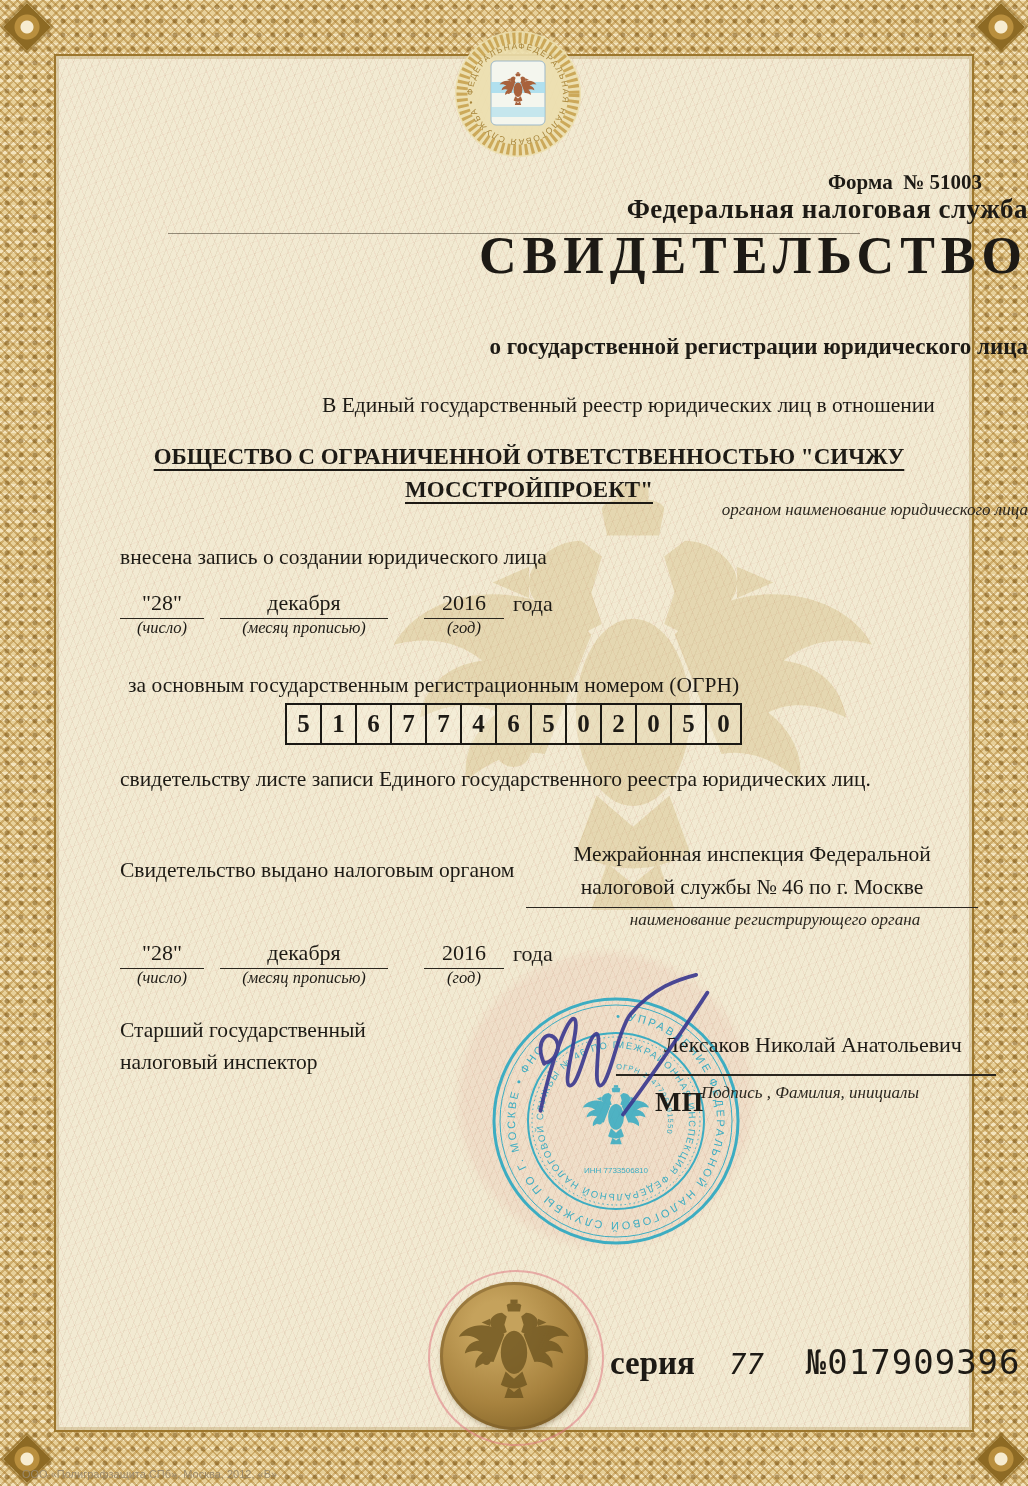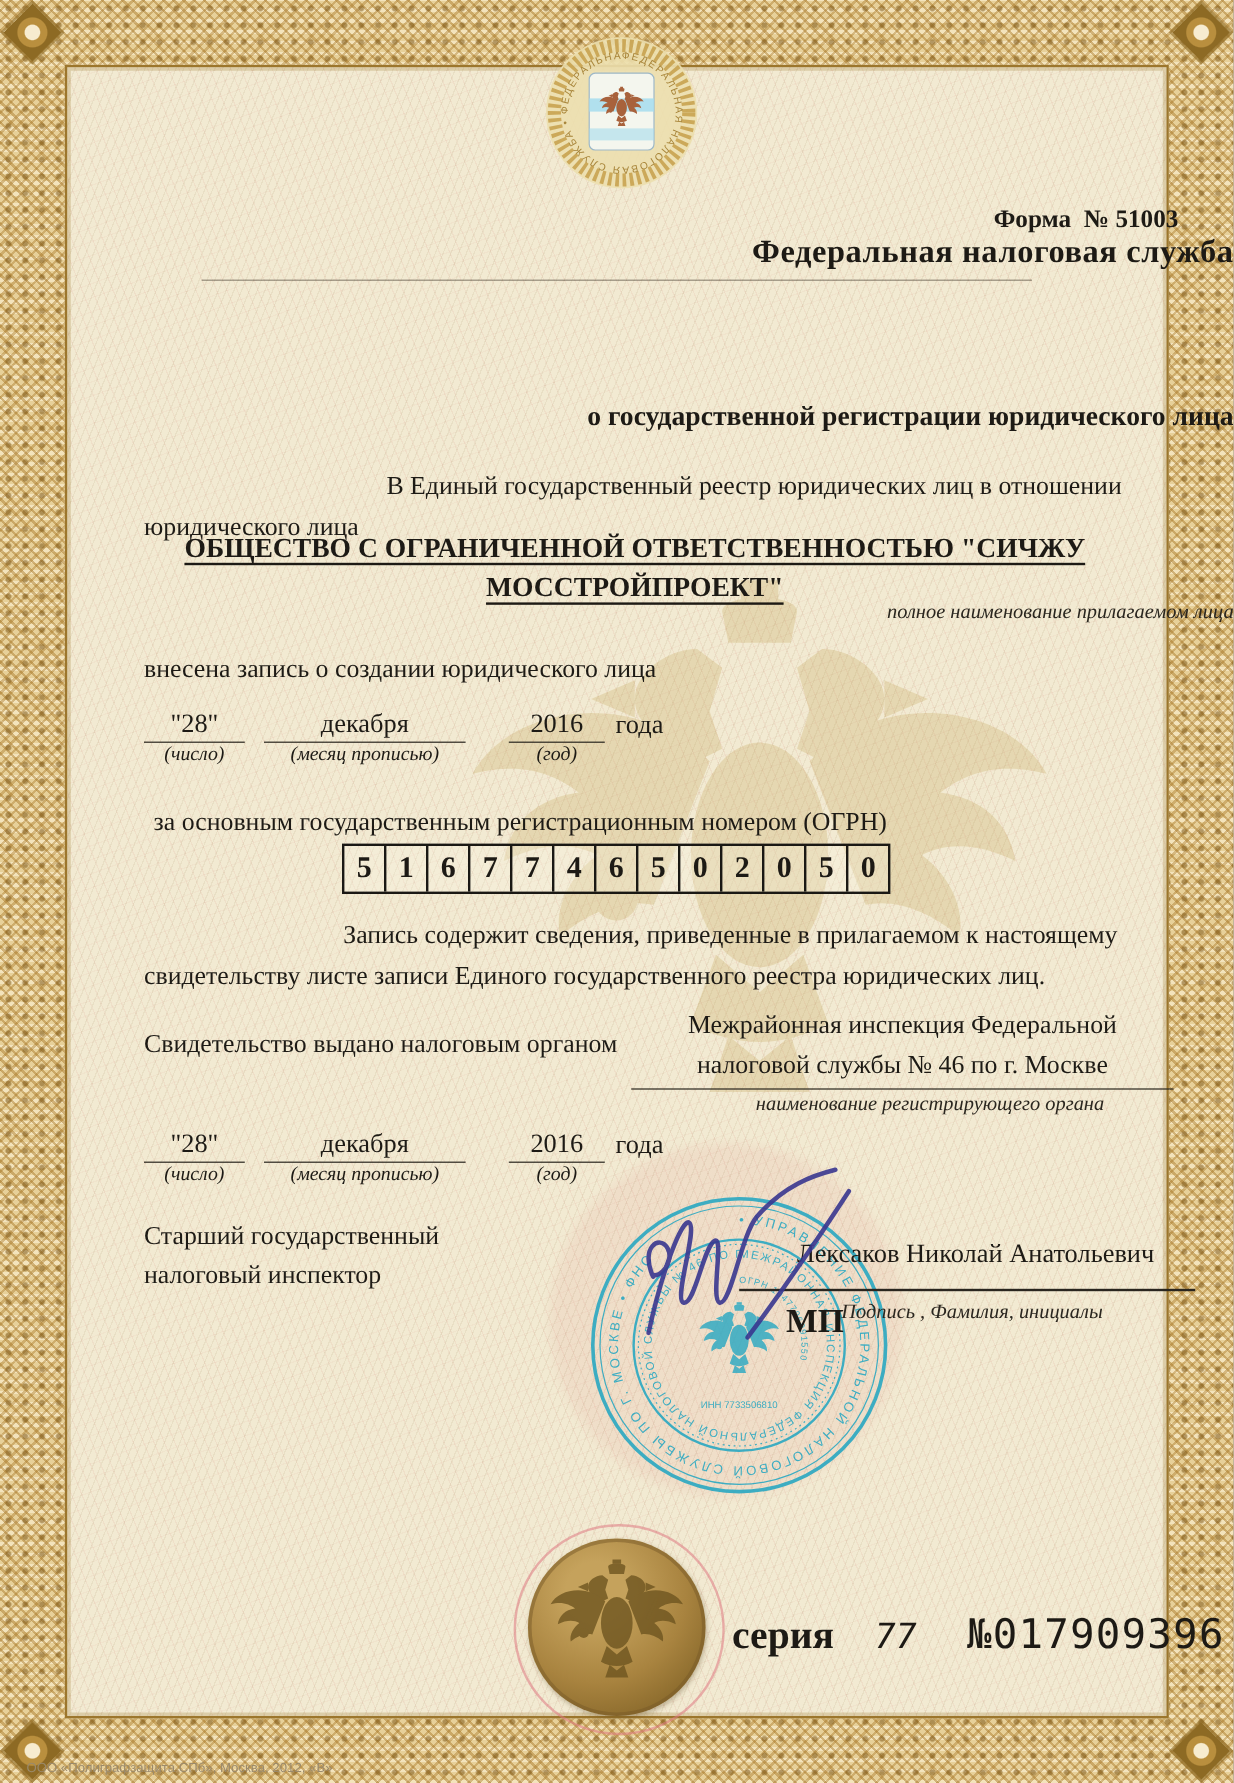--- a/index.html
+++ b/index.html
@@ -144,32 +144,32 @@
     <g color="#a8623c">
         <use href="#eagle2h" x="-20" y="-26" width="40" height="46"></use>
       </g>
   </svg>
 
   <div class="abs form-no">
     <span>Форма</span>&nbsp;&nbsp;<span>№ 51003</span>
   </div>
   <div class="abs center agency">Федеральная налоговая служба</div>
   <div class="abs agency-rule"></div>
+  <div class="abs center main-title">СВИДЕТЕЛЬСТВО</div>
   <div class="abs center subtitle">о государственной регистрации юридического лица</div>
 
   <div class="abs bodytext intro">
     <div class="indent1">В Единый государственный реестр юридических лиц в отношении</div>
-    <div>юридического лица</div>
   </div>
 
   <div class="abs company">
     <div>ОБЩЕСТВО С ОГРАНИЧЕННОЙ ОТВЕТСТВЕННОСТЬЮ "СИЧЖУ</div>
     <div>МОССТРОЙПРОЕКТ"</div>
   </div>
-  <div class="abs center caption company-caption">полное наименование прилагаемом лица</div>
+  <div class="abs center caption company-caption">органом наименование юридического лица</div>
 
   <div class="abs bodytext record-line">внесена запись о создании юридического лица</div>
 
   <div class="abs dateblock date-row1">
     <div class="dseg d1"><span>"28"</span><span class="cap">(число)</span></div>
     <div class="dseg d2"><span>декабря</span><span class="cap">(месяц прописью)</span></div>
     <div class="dseg d3"><span>2016</span><span class="cap">(год)</span></div>
     <div class="dsuffix">года</div>
   </div>
 
@@ -184,21 +184,20 @@
     <span>6</span>
     <span>5</span>
     <span>0</span>
     <span>2</span>
     <span>0</span>
     <span>5</span>
     <span>0</span>
   </div>
 
   <div class="abs bodytext note">
-    <div class="indent2">Запись содержит сведения, приведенные в прилагаемом к настоящему</div>
     <div>свидетельству листе записи Единого государственного реестра юридических лиц.</div>
   </div>
 
   <div class="abs bodytext issued-label">Свидетельство выдано налоговым органом</div>
   <div class="abs authority">
     <div>Межрайонная инспекция Федеральной</div>
     <div>налоговой службы № 46 по г. Москве</div>
   </div>
   <div class="abs caption authority-caption">наименование регистрирующего органа</div>
 

